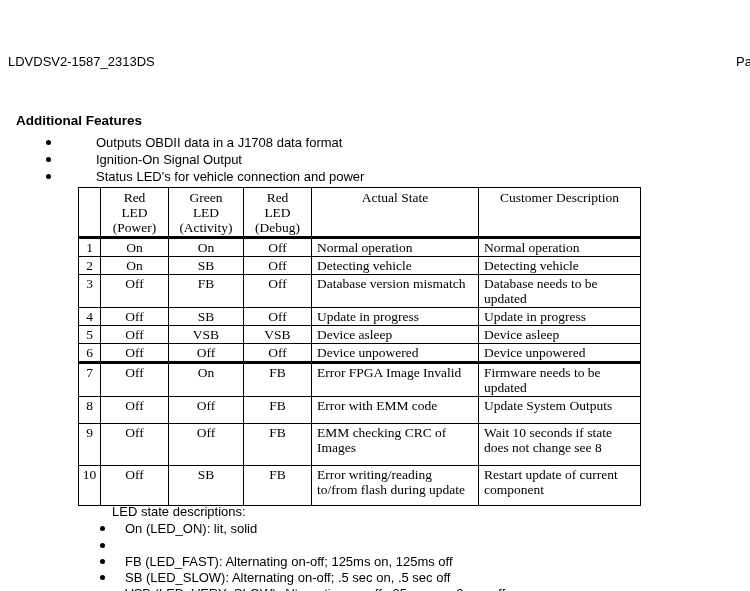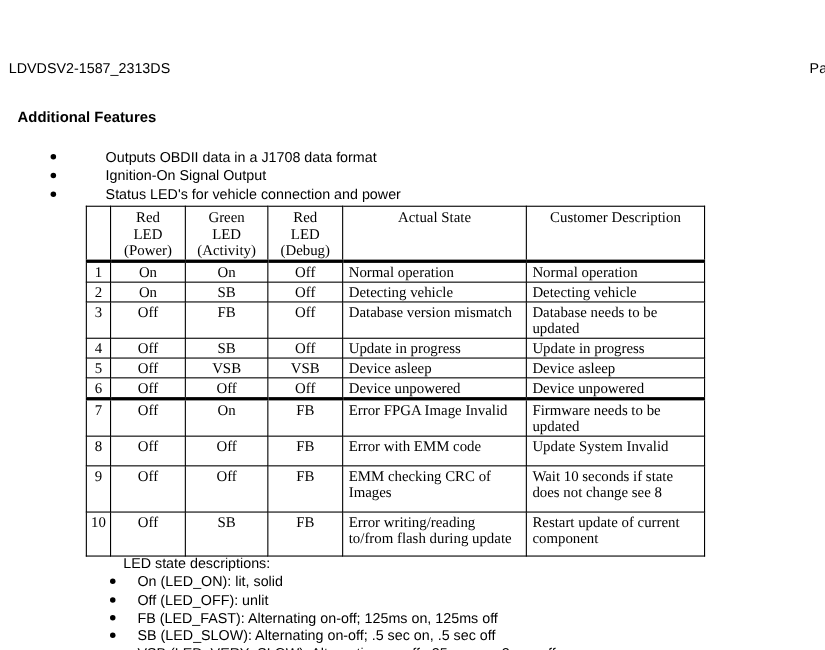--- a/index.html
+++ b/index.html
@@ -11,21 +11,21 @@
     font-family: "Liberation Sans", sans-serif;
     color: #000000;
   }
   .abs { position: absolute; }
 
   
   .doc-id { left: 8px; top: 54px; font-size: 13px; line-height: 16px; }
   .page-label { left: 736px; top: 54px; font-size: 13px; line-height: 16px; white-space: nowrap; }
 
   
-  .section-title { left: 16px; top: 98px; font-size: 13.5px; font-weight: bold; line-height: 17px; }
+  .section-title { left: 16px; top: 112px; font-size: 13.5px; font-weight: bold; line-height: 17px; }
 
   .feature-list { left: 0; top: 134px; width: 750px; }
   .feat-line { position: relative; height: 17px; line-height: 17px; font-size: 13px; padding-left: 96px; }
   .feat-line .dot { left: 46px; }
 
   .dot {
     position: absolute; top: 6px;
     width: 5px; height: 5px; border-radius: 50%;
     background: #000;
   }
@@ -187,21 +187,21 @@
           <td>FB</td>
           <td>Error FPGA Image Invalid</td>
           <td>Firmware needs to be updated</td>
         </tr>
         <tr>
           <td>8</td>
           <td>Off</td>
           <td>Off</td>
           <td>FB</td>
           <td>Error with EMM code</td>
-          <td>Update System Invalid</td>
+          <td>Update System Outputs</td>
         </tr>
         <tr>
           <td>9</td>
           <td>Off</td>
           <td>Off</td>
           <td>FB</td>
           <td>EMM checking CRC of Images</td>
           <td>Wait 10 seconds if state does not change see 8</td>
         </tr>
         <tr>
@@ -216,21 +216,20 @@
   </table>
 </div>
 
 <div class="abs led-desc-label">LED state descriptions:</div>
 <div class="led-line led-line-0">
   <span class="dot"></span>
   <span>On (LED_ON): lit, solid</span>
 </div>
 <div class="led-line led-line-1">
   <span class="dot"></span>
-  <span>Off (LED_OFF): unlit</span>
 </div>
 <div class="led-line led-line-2">
   <span class="dot"></span>
   <span>FB (LED_FAST): Alternating on-off; 125ms on, 125ms off</span>
 </div>
 <div class="led-line led-line-3">
   <span class="dot"></span>
   <span>SB (LED_SLOW): Alternating on-off; .5 sec on, .5 sec off</span>
 </div>
 <div class="led-line led-line-4">

